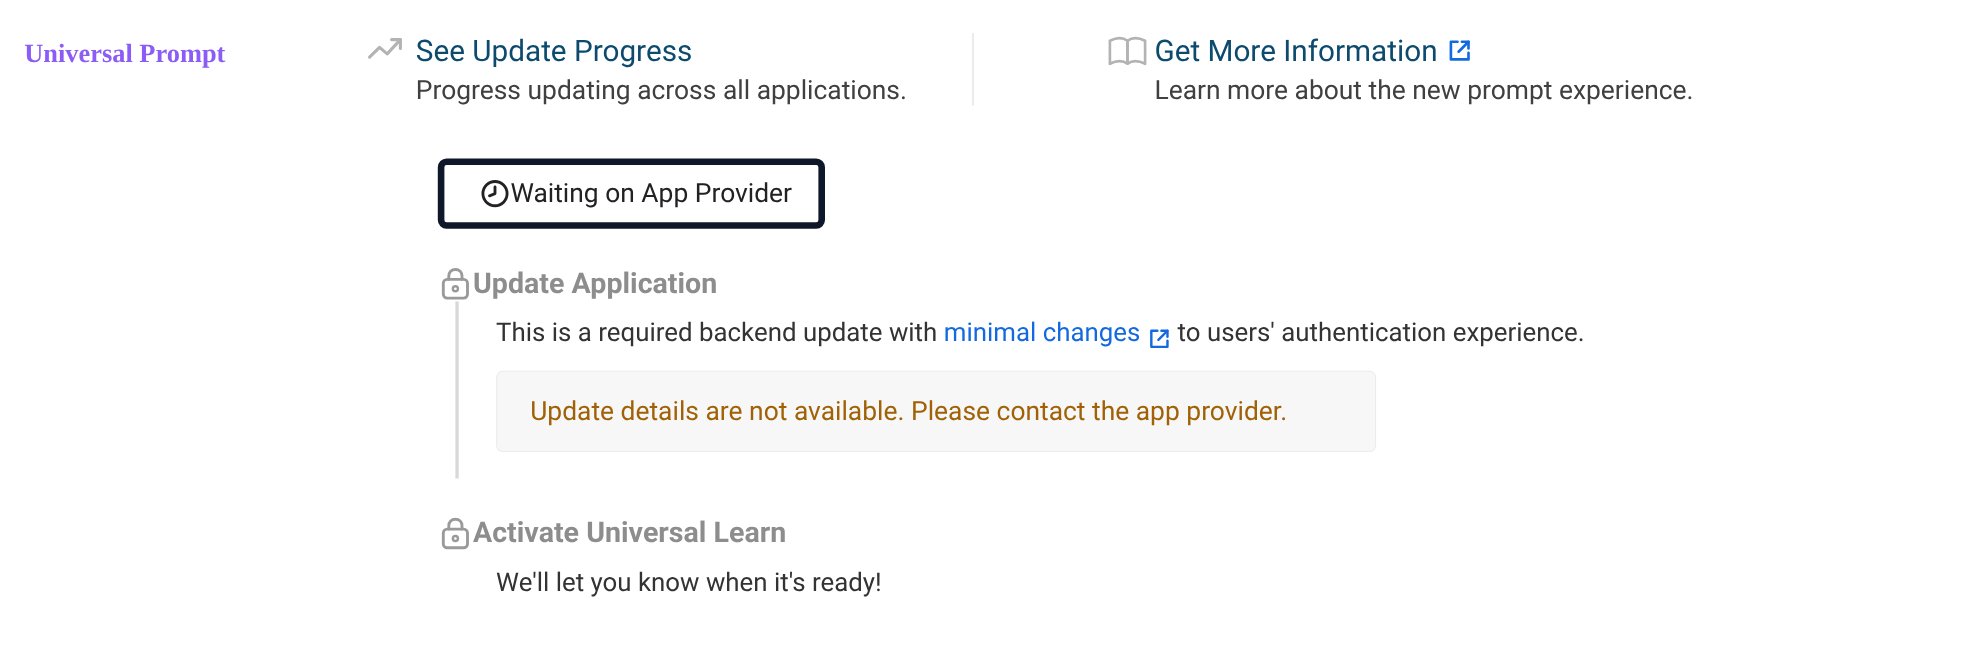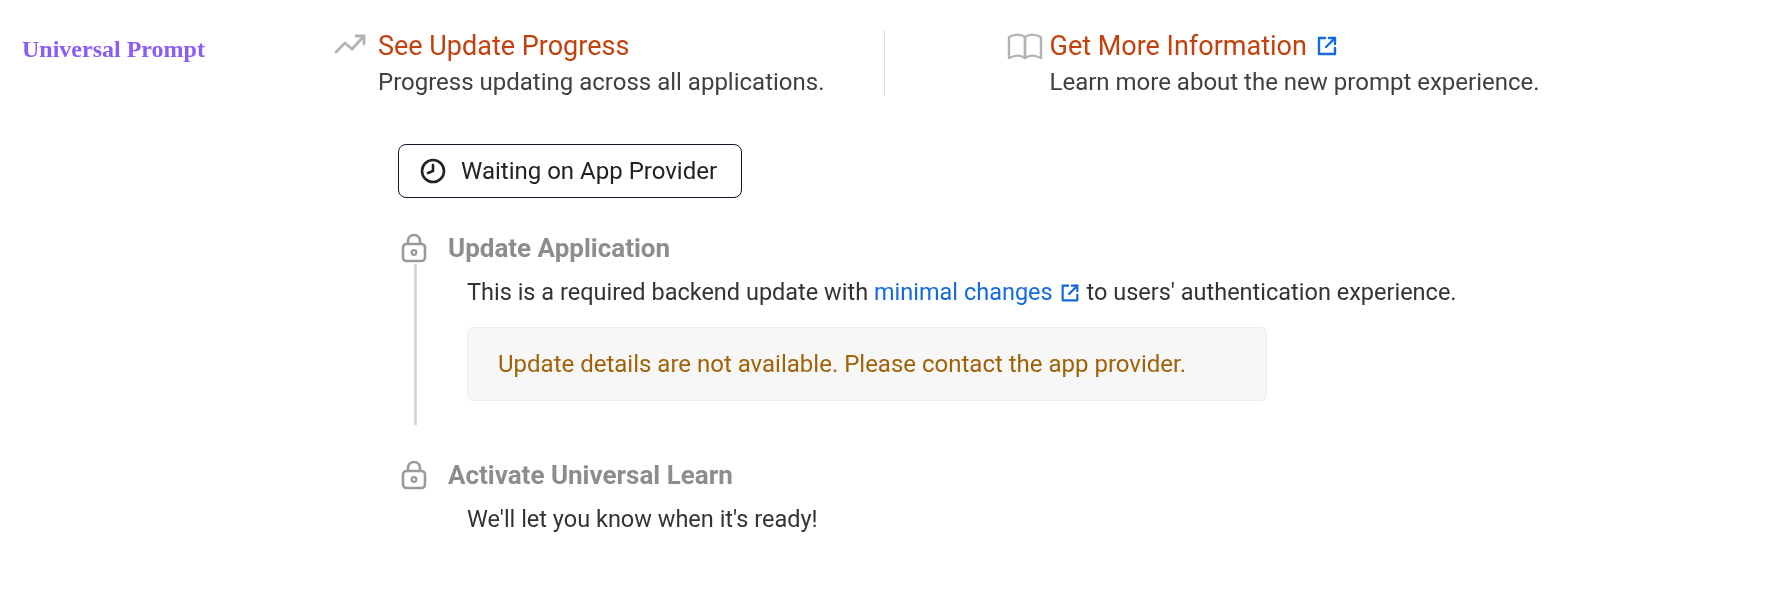--- a/index.html
+++ b/index.html
@@ -51,94 +51,92 @@
       display: flex;
       justify-content: flex-start;
       padding-top: 2px;
       color: #b3b3b3;
     }
     .top-link-texts {
       display: flex;
       flex-direction: column;
     }
     .link-title {
-      color: #c2410c;
+      color: #0c4a6e;
       font-size: 27px;
       font-weight: 400;
       line-height: 1.2;
       cursor: pointer;
       display: inline-flex;
       align-items: center;
       gap: 8px;
     }
     .link-desc {
       color: #404040;
       font-size: 24px;
       margin-top: 6px;
     }
     .steps-area {
       margin-top: 48px;
       margin-left: 64px;
     }
     .status-chip {
       display: inline-flex;
       align-items: center;
-      gap: 14px;
-      border: 1px solid #0f172a;
+      border: 6px solid #0f172a;
       border-radius: 8px;
-      padding: 12px 24px 12px 20px;
+      padding: 12px 24px 12px 32px;
       font-size: 24px;
       color: #222;
       background: #ffffff;
     }
     .status-chip .clock-icon {
       color: #222;
     }
     .step {
       position: relative;
       margin-top: 34px;
     }
     .step-header {
       display: flex;
       align-items: center;
-      gap: 18px;
     }
     .step-icon {
       color: #9a9a9a;
       width: 32px;
       display: flex;
       justify-content: center;
     }
     .step-title {
       color: #8d8d8d;
       font-size: 26px;
       font-weight: 700;
     }
     .step-body {
       margin-left: 16px;
-      padding-left: 50px;
+      padding-left: 34px;
       padding-top: 12px;
       padding-bottom: 24px;
     }
     .step-body.with-line {
       border-left: 3px solid #d8d8d8;
     }
     .step-body.no-line {
       border-left: 3px solid transparent;
     }
     .step-text {
       font-size: 23.5px;
       color: #333;
       line-height: 1.4;
     }
     .inline-link {
       color: #1369de;
       cursor: pointer;
       display: inline-flex;
-      align-items: center;
+      align-items: flex-end;
       gap: 6px;
     }
     .info-box {
       margin-top: 18px;
       background: #f7f7f7;
       border: 1px solid #ececec;
       border-radius: 6px;
       padding: 22px 30px;
       font-size: 24px;
       color: #a16207;

